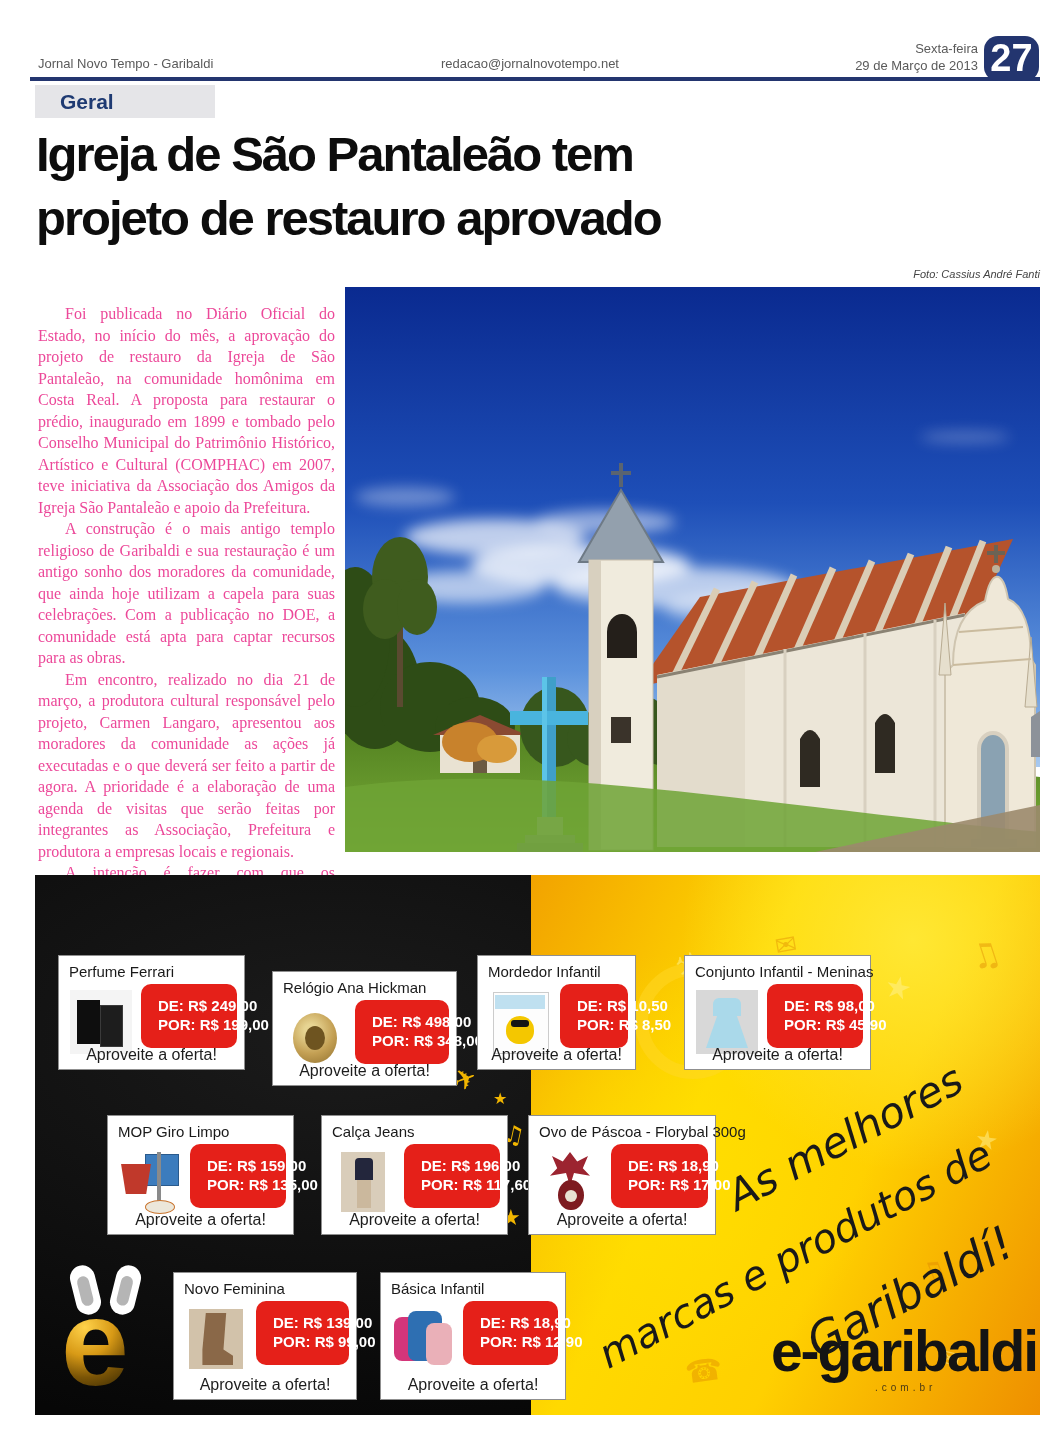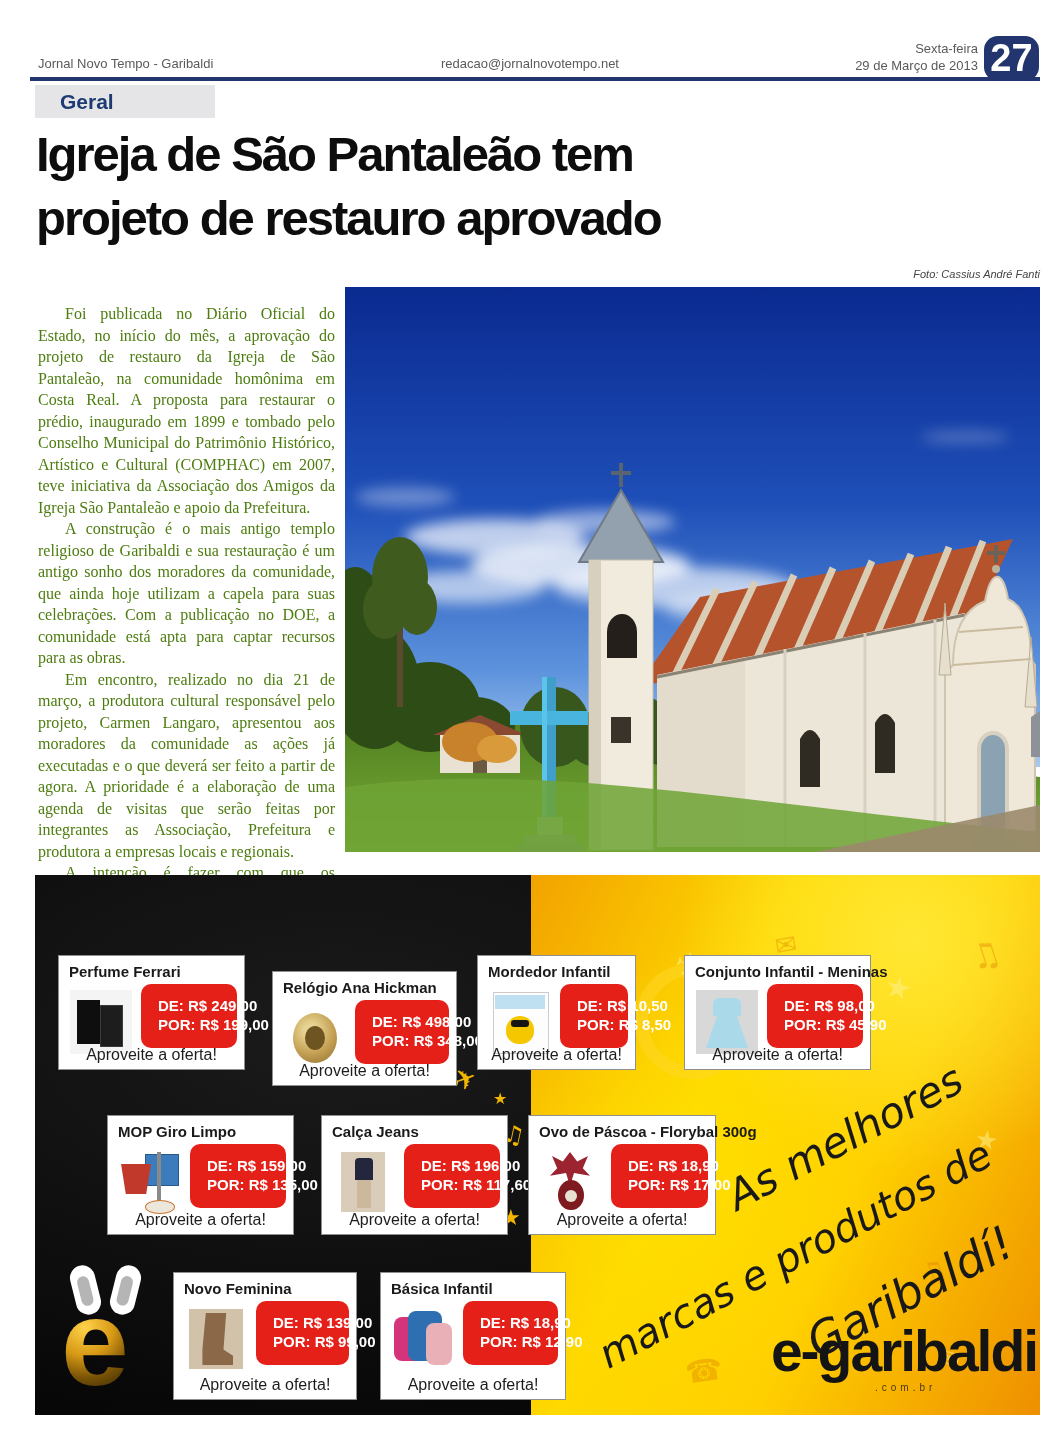--- a/index.html
+++ b/index.html
@@ -14,42 +14,42 @@
   .hdr-rule{position:absolute;left:30px;top:77px;width:1010px;height:4px;background:#23356f;}
   .section-label{position:absolute;left:35px;top:85px;width:180px;height:33px;background:#e5e5e8;box-sizing:border-box;
             padding-left:25px;color:#1e3a72;font-size:21px;font-weight:bold;line-height:33px;}
   
   .headline{position:absolute;left:36px;top:122px;width:900px;font-size:49px;font-weight:bold;
             letter-spacing:-2px;line-height:64px;color:#0d0d0d;}
   .headline span{display:block;}
   .photo-credit{position:absolute;left:740px;top:268px;width:300px;text-align:right;
             font-size:11px;font-style:italic;color:#444;}
   .article{position:absolute;left:38px;top:303px;width:297px;font-family:"Liberation Serif",serif;
-            font-size:16px;line-height:21.5px;text-align:justify;color:#4d7c0f;}
+            font-size:16px;line-height:21.5px;text-align:justify;color:#ec4899;}
   .article p{margin:0;text-indent:27px;}
   
   .photo{position:absolute;left:345px;top:287px;width:695px;height:565px;overflow:hidden;}
   
   .ad{position:absolute;left:35px;top:875px;width:1005px;height:540px;overflow:hidden;
       background:radial-gradient(ellipse at 30% 30%, #1b1b1b 0%, #070707 75%);}
   .ad-yellow{position:absolute;left:496px;top:0;width:509px;height:540px;
       background:
         radial-gradient(circle at 75% 12%, rgba(255,235,60,.85), rgba(255,235,60,0) 38%),
         radial-gradient(circle at 25% 55%, rgba(255,225,0,.7), rgba(255,225,0,0) 45%),
         linear-gradient(115deg,#f2a300 0%,#ffd900 36%,#ffd000 62%,#ee8f00 100%);}
   .ad-title{position:absolute;left:170px;top:18px;width:800px;text-align:center;
       font-size:34px;font-weight:bold;letter-spacing:-1px;
       background:linear-gradient(90deg,#ffe900 0%,#ffe900 41%,#141414 41%,#141414 100%);
       -webkit-background-clip:text;background-clip:text;color:transparent;z-index:5;}
   
   .card{position:absolute;background:#fff;border:1px solid #8f8f8f;box-sizing:border-box;z-index:4;}
   .r1{top:80px;height:115px;}
   .r2{top:240px;height:120px;}
   .r3{top:397px;height:128px;}
-  .card-title{padding:7px 0 0 10px;font-size:15px;font-weight:bold;color:#1a1a1a;white-space:nowrap;}
+  .card-title{padding:7px 0 0 10px;font-size:15px;font-weight:normal;color:#1a1a1a;white-space:nowrap;}
   .thumb{position:absolute;left:11px;top:34px;width:62px;height:64px;overflow:hidden;}
   .thumb div{position:absolute;}
   .price{position:absolute;left:82px;right:7px;top:28px;height:64px;background:#e52019;border-radius:10px;
          color:#fff;font-weight:bold;text-align:right;box-sizing:border-box;padding:12px 9px 0 17px;}
   .price span{display:block;font-size:15px;line-height:19px;white-space:nowrap;}
   .cta{position:absolute;left:0;bottom:5px;width:100%;text-align:center;font-size:16px;color:#1d1d1d;}
   
   .pf-bg{left:0;top:0;width:62px;height:64px;background:#f4f4f4;}
   .pf-box{left:7px;top:10px;width:23px;height:44px;background:#0e0e0e;}
   .pf-box2{left:30px;top:15px;width:21px;height:40px;background:#1d1d1d;border:1px solid #3a3a3a;}

